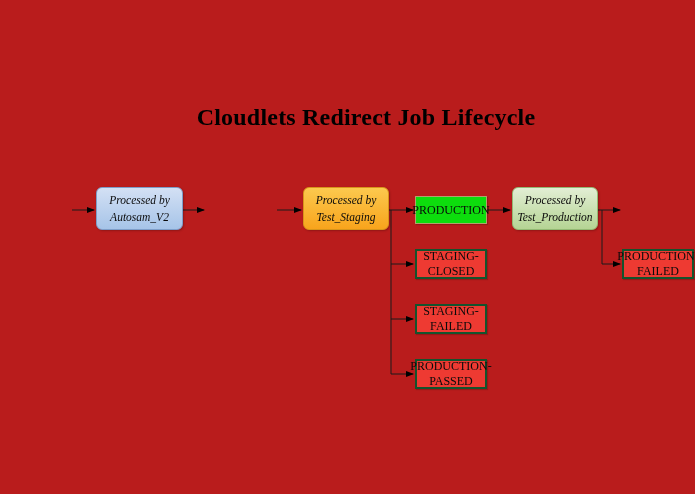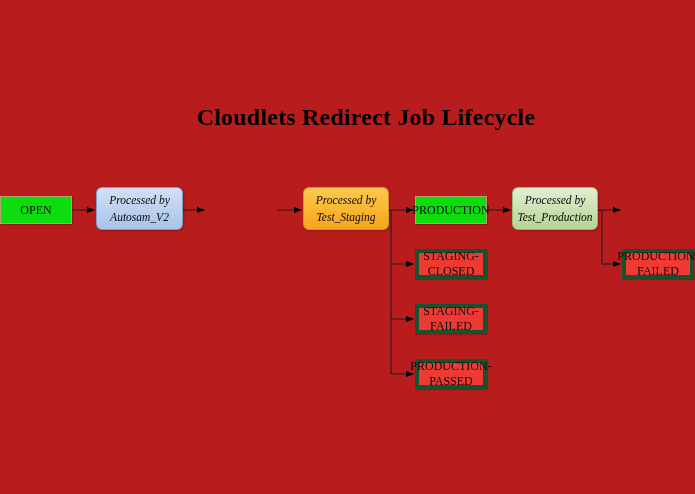--- a/index.html
+++ b/index.html
@@ -16,21 +16,21 @@
   .node {
     position:absolute; display:flex; flex-direction:column;
     align-items:center; justify-content:center; text-align:center;
     color:#0a0a0a; box-sizing:border-box;
   }
   .state {
     background:#0ddd0d; border:1px solid #b2a26c; font-size:12px;
     white-space:nowrap; box-shadow:1px 1px 1px rgba(0,0,0,0.18);
   }
   .terminal {
-    background:#ee3a32; border:4px solid #14532d; font-size:12px;
+    background:#ee3a32; border:2px solid #14532d; font-size:12px;
     line-height:1.25; white-space:nowrap; box-shadow:1px 1px 1px rgba(0,0,0,0.18);
   }
   .process {
     border-radius:6px; font-size:11.5px; line-height:1.4; white-space:nowrap;
     box-shadow:1px 1px 2px rgba(0,0,0,0.22);
     font-style:italic;
   }
   .process.blue   { background:linear-gradient(#d3e0f4,#a6c4e8); border:1px solid #7e9ec9; }
   .process.orange { background:linear-gradient(#fcc94e,#f8a41c); border:1px solid #d8951a; }
   .process.green  { background:linear-gradient(#e2eed4,#b5d494); border:1px solid #93b973; }
@@ -53,23 +53,20 @@
     <polyline points="277,210 301,210" fill="none" stroke="#1a1a1a" stroke-width="1" marker-end="url(#arrow)"></polyline>
     <polyline points="389,210 413,210" fill="none" stroke="#1a1a1a" stroke-width="1" marker-end="url(#arrow)"></polyline>
     <polyline points="391,210 391,264 413,264" fill="none" stroke="#1a1a1a" stroke-width="1" marker-end="url(#arrow)"></polyline>
     <polyline points="391,264 391,319 413,319" fill="none" stroke="#1a1a1a" stroke-width="1" marker-end="url(#arrow)"></polyline>
     <polyline points="391,319 391,374 413,374" fill="none" stroke="#1a1a1a" stroke-width="1" marker-end="url(#arrow)"></polyline>
     <polyline points="487,210 510,210" fill="none" stroke="#1a1a1a" stroke-width="1" marker-end="url(#arrow)"></polyline>
     <polyline points="598,210 620,210" fill="none" stroke="#1a1a1a" stroke-width="1" marker-end="url(#arrow)"></polyline>
     <polyline points="602,210 602,264 620,264" fill="none" stroke="#1a1a1a" stroke-width="1" marker-end="url(#arrow)"></polyline>
   </svg>
 
-  <div class="node state" style="left:0px;top:196px;width:72px;height:28px">
-    <span>OPEN</span>
-  </div>
 
   <div class="node process blue" style="left:96px;top:187px;width:87px;height:43px">
     <span>Processed by</span>
     <span>Autosam_V2</span>
   </div>
 
 
   <div class="node process orange" style="left:303px;top:187px;width:86px;height:43px">
     <span>Processed by</span>
     <span>Test_Staging</span>

